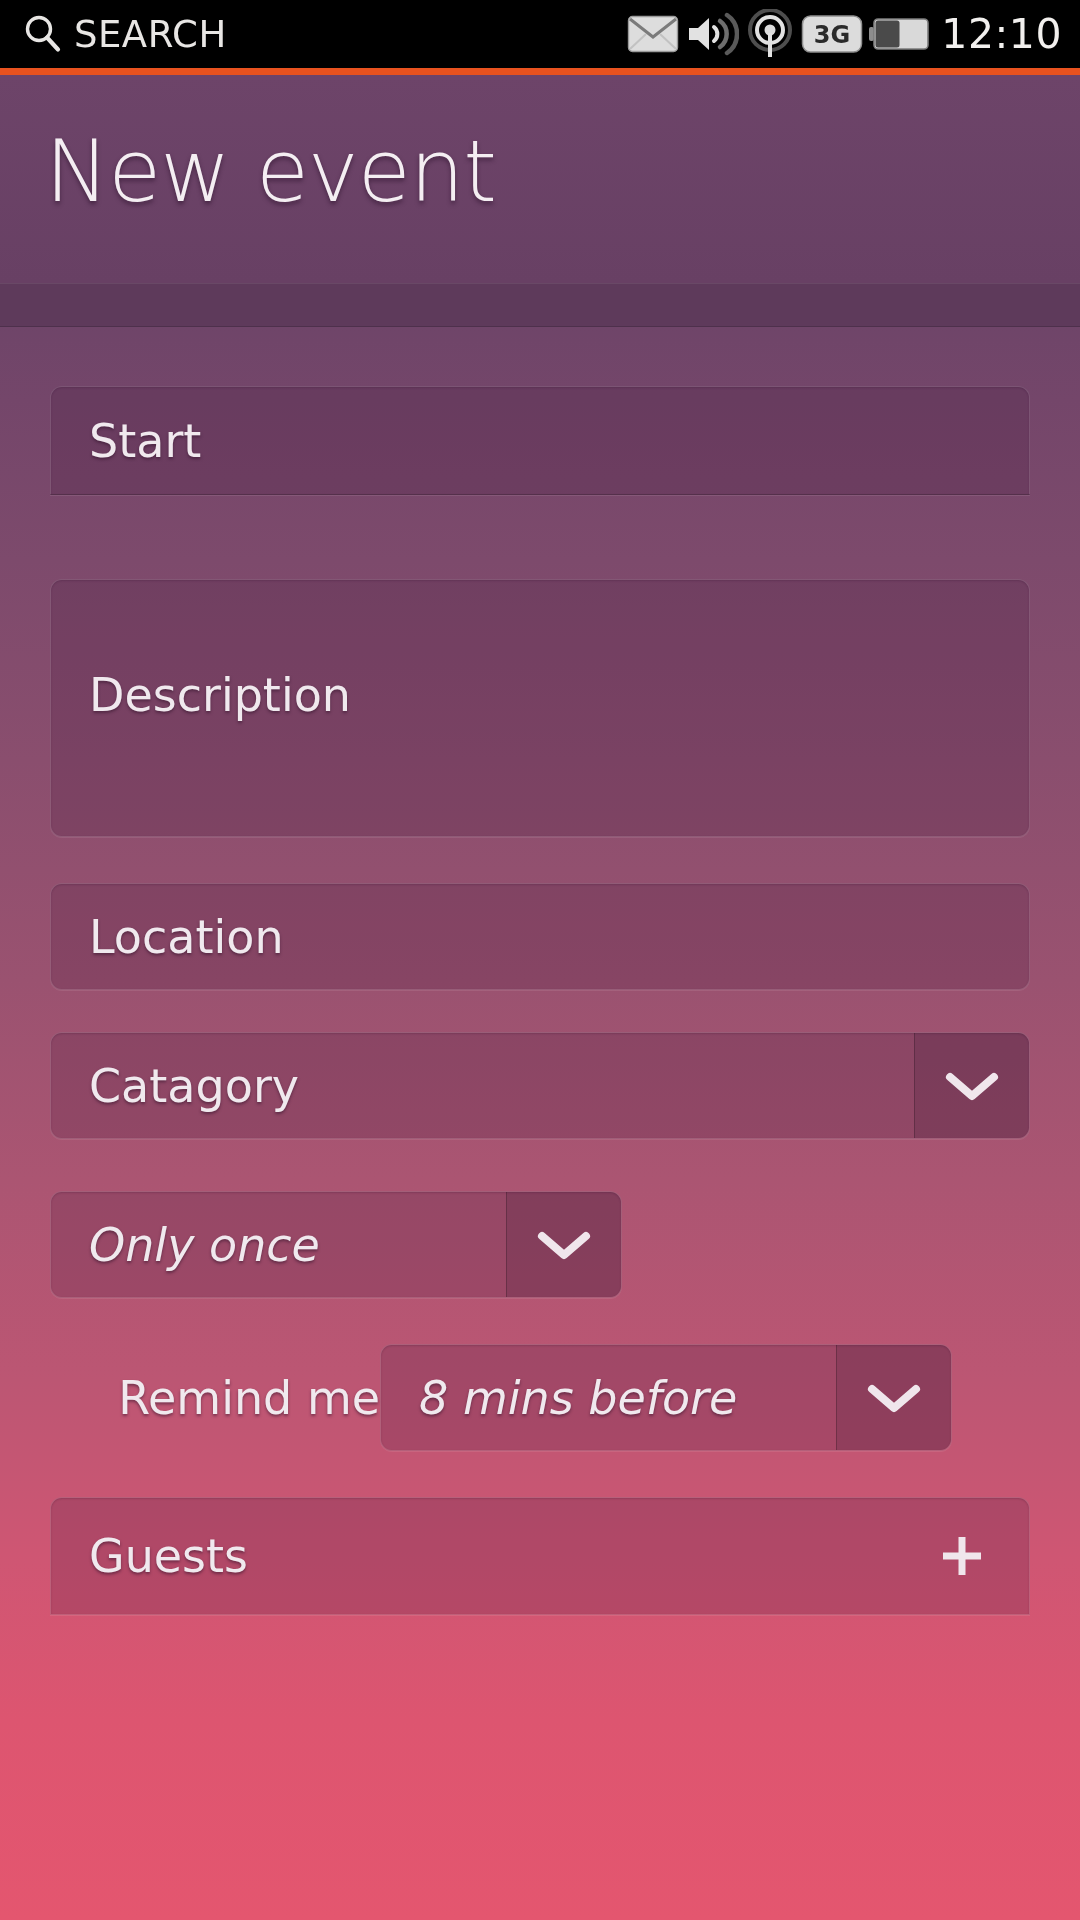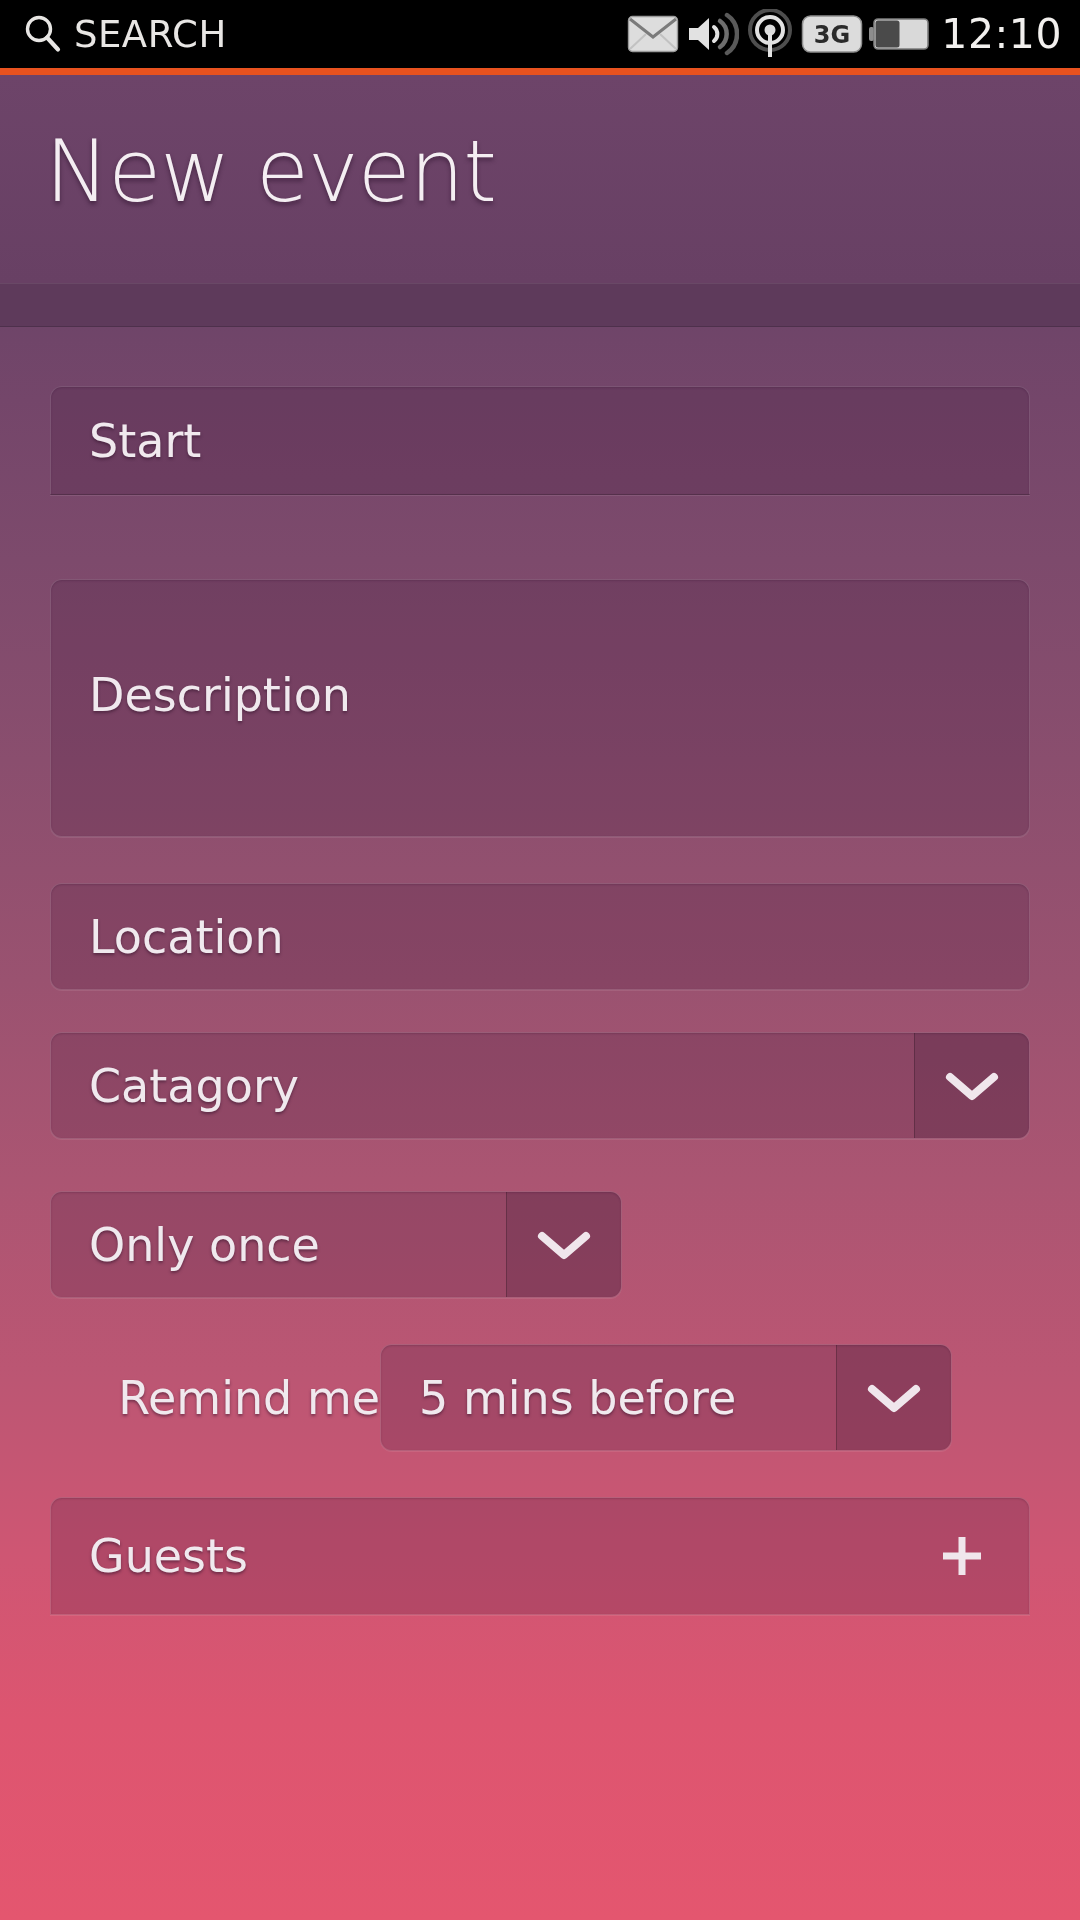--- a/index.html
+++ b/index.html
@@ -188,21 +188,21 @@
     align-items:center;
     width:980px;
   }
   .row .rlabel {
     width:330px;
     color:#f0e9ee;
     font-size:46px;
     text-shadow:0 2px 3px rgba(45,15,40,0.5);
     white-space:nowrap;
   }
-  .row .combo { width:572px; height:107px; }
+  .row .combo { width:572px; height:107px;font-style:italic; }
 
   
   .f-guests { height:118px; border-radius:12px 12px 0 0; }
   .f-guests .plus {
     position:absolute;
     right:40px; top:50%;
     transform:translateY(-50%);
     display:flex; align-items:center; justify-content:center;
   }
 
@@ -333,21 +333,21 @@
         </div>
       </div>
     </div>
 
     <div class="gap-md"></div>
 
     <div class="row">
       <div class="rlabel">Remind me</div>
       <div class="combo">
         <div class="cvalue">
-          <span>5 mins before</span>
+          <span>8 mins before</span>
         </div>
         <div class="cbtn">
           <span>
             <svg width="64" height="40" viewBox="0 0 64 40">
               <path d="M10 11 L32 30 L54 11" fill="none" stroke="#f0e6ec" stroke-width="8" stroke-linecap="round" stroke-linejoin="round"></path>
             </svg>
           </span>
         </div>
       </div>
     </div>

